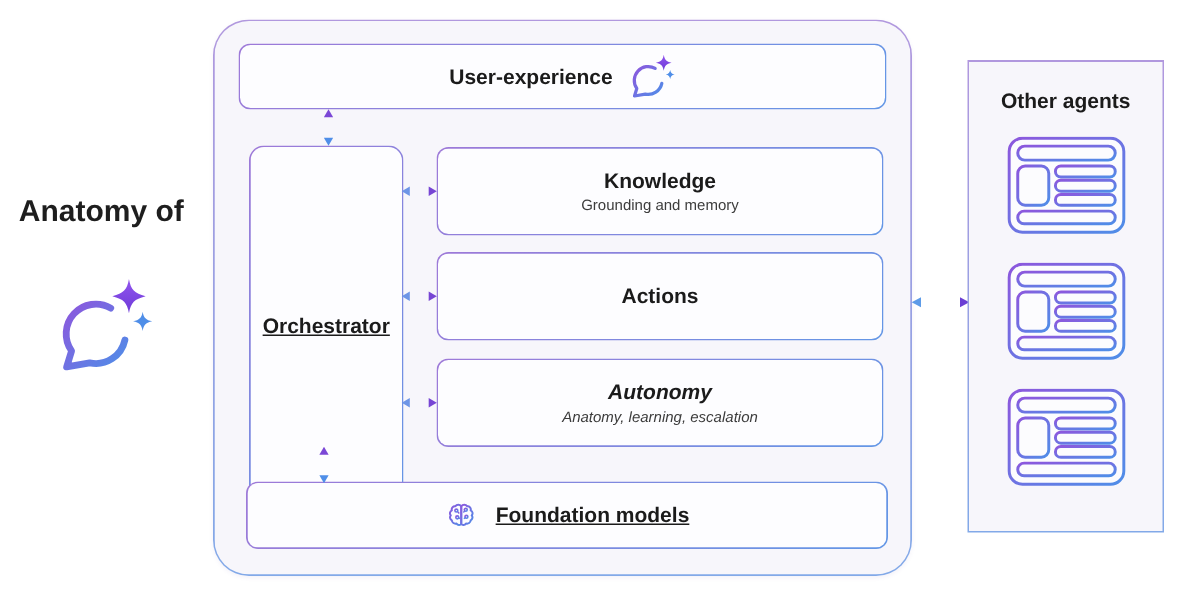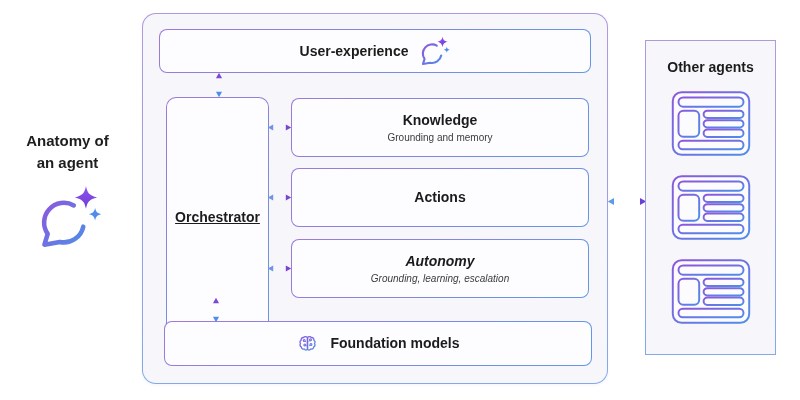--- a/index.html
+++ b/index.html
@@ -4,33 +4,33 @@
 <style>
   html,body{margin:0;padding:0;background:#ffffff;}
   .stage{
     position:relative;width:800px;height:400px;overflow:hidden;
     font-family:"Liberation Sans","DejaVu Sans",sans-serif;
     background:#ffffff;color:#1b1b1b;
   }
   
   .left-label{
     position:absolute;left:10px;top:130px;width:115px;
-    text-align:center;font-size:15px;font-weight:600;line-height:22px;color:#1e1e1e;
+    text-align:center;font-size:20px;font-weight:600;line-height:22px;color:#1e1e1e;
   }
   .left-icon{position:absolute;left:38px;top:183px;}
   
   .gbox{
     position:absolute;box-sizing:border-box;
     border:1.3px solid transparent;border-radius:9px;
     background:linear-gradient(#fdfdff,#fdfdff) padding-box,
                linear-gradient(135deg,#9e79d8,#6397e6) border-box;
   }
   .container{
     position:absolute;left:142px;top:13px;width:466px;height:371px;
-    box-sizing:border-box;border:1.4px solid transparent;border-radius:14px;
+    box-sizing:border-box;border:1.4px solid transparent;border-radius:24px;
     background:linear-gradient(#f7f6fb,#f7f6fb) padding-box,
                linear-gradient(180deg,#b198de,#82a9e8) border-box;
     box-shadow:0 1px 3px rgba(110,90,180,0.08);
   }
   .panel{
     position:absolute;left:645px;top:40px;width:131px;height:315px;
     box-sizing:border-box;border:1.4px solid transparent;border-radius:0;
     background:linear-gradient(#f7f6fb,#f7f6fb) padding-box,
                linear-gradient(180deg,#b198de,#82a9e8) border-box;
     display:flex;flex-direction:column;align-items:center;
@@ -48,21 +48,21 @@
     left:23px;top:83px;width:103px;height:241px;border-radius:10px;
     display:flex;align-items:center;justify-content:center;text-decoration:underline;
   }
   .comp{
     left:148px;width:298px;height:59px;border-radius:8px;
     display:flex;flex-direction:column;align-items:center;justify-content:center;text-align:center;
   }
   .comp.k{top:84px;} .comp.s{top:154px;} .comp.a{top:225px;font-style:italic;}
   .foundation{
     left:21px;top:307px;width:428px;height:45px;border-radius:8px;
-    display:flex;align-items:center;justify-content:center;gap:11px;
+    display:flex;align-items:center;justify-content:center;gap:11px;text-decoration:underline;
   }
   .arrow{position:absolute;}
 </style>
 </head>
 <body>
 
 <div class="stage">
 
   <svg width="0" height="0" style="position:absolute" aria-hidden="true">
     <defs>
@@ -84,21 +84,20 @@
       </linearGradient>
       <linearGradient id="lgSpark" x1="0" y1="0" x2="0" y2="1">
         <stop offset="0" stop-color="#9154ee"></stop>
           <stop offset="1" stop-color="#6e3bd8"></stop>
       </linearGradient>
     </defs>
   </svg>
 
   <div class="left-label">
     <div>Anatomy of</div>
-    <div>an agent</div>
   </div>
   <svg class="left-icon" width="64" height="70" viewBox="0 0 42 46">
     <path d="M23.5 14.74 A13 13 0 0 0 6.35 33.46 L4.2 40.5 L14.3 38.72 A13 13 0 0 0 29.72 28.70" fill="none" stroke="url(#lgMain)" stroke-width="3" stroke-linecap="round" stroke-linejoin="round"></path>
     <path d="M31.5 2 C32.4 6.8 33.8 8.2 38.8 9.5 C33.8 10.8 32.4 12.2 31.5 17 C30.6 12.2 29.2 10.8 24.2 9.5 C29.2 8.2 30.6 6.8 31.5 2 Z" fill="url(#lgSpark)"></path>
     <path d="M37.5 16.3 C38 19 38.9 19.9 41.7 20.5 C38.9 21.1 38 22 37.5 24.7 C37 22 36.1 21.1 33.3 20.5 C36.1 19.9 37 19 37.5 16.3 Z" fill="#4f8ee8"></path>
   </svg>
 
   <div class="container">
 
     <div class="gbox ux">
@@ -116,21 +115,21 @@
 
     <div class="gbox comp k">
       <div class="box-title">Knowledge</div>
       <div class="box-sub">Grounding and memory</div>
     </div>
     <div class="gbox comp s">
       <div class="box-title">Actions</div>
     </div>
     <div class="gbox comp a">
       <div class="box-title">Autonomy</div>
-      <div class="box-sub">Grounding, learning, escalation</div>
+      <div class="box-sub">Anatomy, learning, escalation</div>
     </div>
 
     <div class="gbox foundation">
       <svg width="23" height="21" viewBox="0 0 26 22">
         <path d="M13 4.3 C11.9 2.7 9.5 2.8 8.6 4.3 C6.8 4.0 5.4 5.7 5.9 7.3 C4.4 8.0 4.0 9.9 5.1 11.1 C4.1 12.3 4.5 14.1 5.9 14.8 C6.0 16.6 7.7 17.7 9.4 17.2 C10.3 18.7 12.3 18.8 13 17.5 Z" fill="none" stroke="url(#lgMain)" stroke-width="1.5" stroke-linejoin="round"></path>
         <path d="M13 4.3 C14.1 2.7 16.5 2.8 17.4 4.3 C19.2 4.0 20.6 5.7 20.1 7.3 C21.6 8.0 22.0 9.9 20.9 11.1 C21.9 12.3 21.5 14.1 20.1 14.8 C20.0 16.6 18.3 17.7 16.6 17.2 C15.7 18.7 13.7 18.8 13 17.5 Z" fill="none" stroke="url(#lgMain)" stroke-width="1.5" stroke-linejoin="round"></path>
         <circle cx="9.3" cy="7.5" r="1.1" fill="none" stroke="url(#lgMain)" stroke-width="1.2"></circle>
         <circle cx="10" cy="12.6" r="1.1" fill="none" stroke="url(#lgMain)" stroke-width="1.2"></circle>
         <circle cx="16.4" cy="6.9" r="1.1" fill="none" stroke="url(#lgMain)" stroke-width="1.2"></circle>
         <circle cx="16.9" cy="12.2" r="1.1" fill="none" stroke="url(#lgMain)" stroke-width="1.2"></circle>

